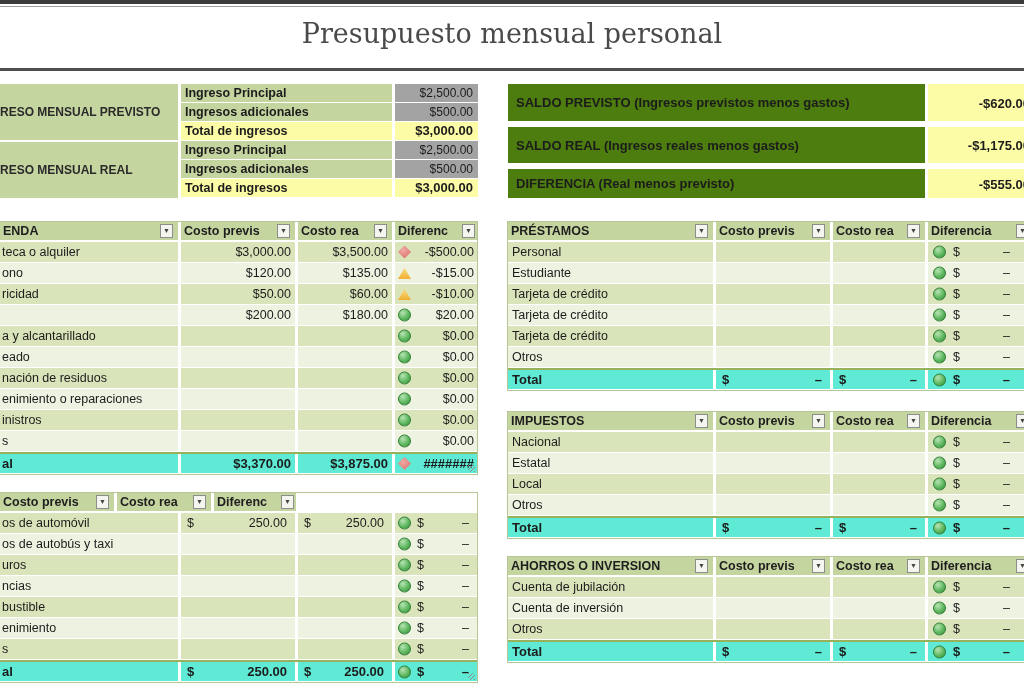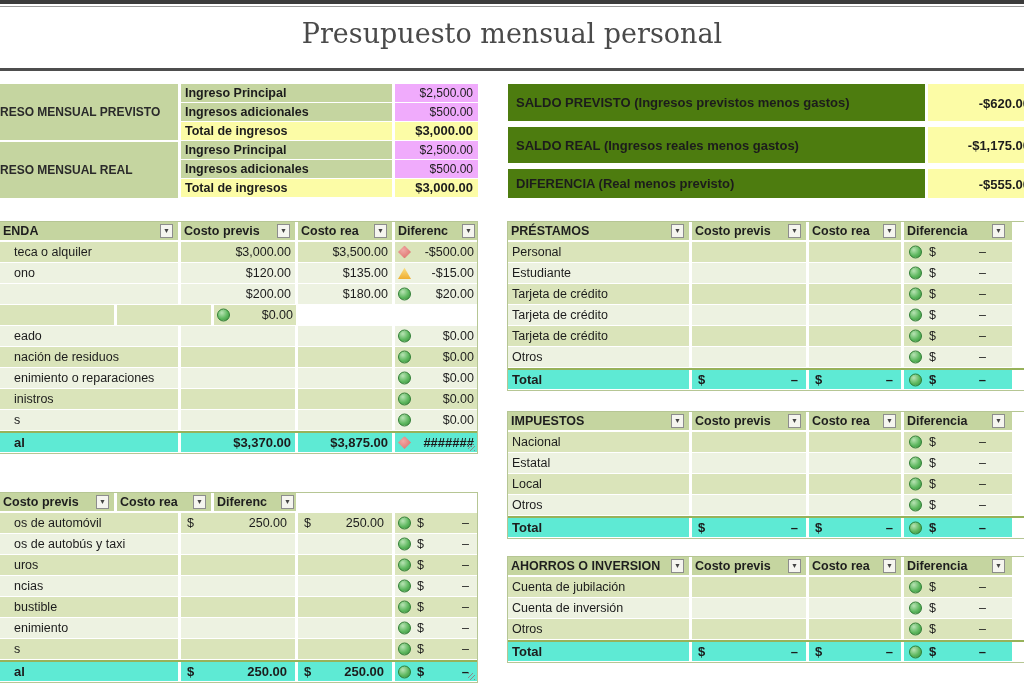--- a/index.html
+++ b/index.html
@@ -21,21 +21,21 @@
   
   #income { left:0; top:84px; width:478px; height:114px; }
   .ilabel { position:absolute; left:0; width:178px; height:56px; background:#c5d5a0;
             display:flex; align-items:center; font-weight:700; font-size:12px;
             color:#2a2a2a; white-space:nowrap; overflow:hidden; }
   #irows  { position:absolute; left:181px; top:0; width:297px; }
   .irow   { display:flex; height:19px; border-bottom:1px solid rgba(255,255,255,.85);justify-content:center; }
   .iname  { width:214px; background:#c5d5a0; border-right:3px solid #fff;
             font-weight:700; font-size:12.5px; line-height:18px; padding-left:4px;
             white-space:nowrap; overflow:hidden; }
-  .ival   { width:83px; background:#f0abfc; position:relative; overflow:hidden; }
+  .ival   { width:83px; background:#a3a3a3; position:relative; overflow:hidden; }
   .ival span { position:absolute; right:5px; line-height:18px; font-size:12px; white-space:nowrap; }
   .irow.itotal .iname, .irow.itotal .ival { background:#fcfca6; }
   .irow.itotal .ival span { font-weight:700; font-size:13px; }
 
   
   #summary { left:508px; top:84px; width:524px; height:114px; }
   .srow   { position:absolute; left:0; display:flex; }
   .slabel { width:420px; background:#4d7c0f; border-right:3px solid #fff;
             display:flex; align-items:center; font-weight:700; font-size:13px;
             padding-left:8px; white-space:nowrap; overflow:hidden; }
@@ -50,26 +50,26 @@
   .total { display:flex; height:22px; border-top:2px solid #97b25a; }
   .cell  { position:relative; overflow:hidden; border-right:3px solid #fff; }
   .c-diff { border-right:none; }
   .thead .cell { background:#c5d5a0; }
   .r0 .cell { background:#dae4ba; }
   .r1 .cell { background:#edf2e1; }
   .total .cell { background:#5eead4; }
 
   .side-left  .c-name{width:181px} .side-left  .c-prev{width:117px}
   .side-left  .c-real{width:97px}  .side-left  .c-diff{width:82px}
-  .side-right .c-name{width:184px} .side-right .c-prev{width:117px}
+  .side-right .c-name{width:208px} .side-right .c-prev{width:117px}
   .side-right .c-real{width:95px}  .side-right .c-diff{width:108px}
 
   .htxt { font-weight:700; font-size:12.5px; line-height:18px; padding-left:3px;
           color:#1e1e1e; white-space:nowrap; display:block; }
-  .ntxt { font-size:12.5px; line-height:20px; padding-left:14px; white-space:nowrap; display:block; }
+  .ntxt { font-size:12.5px; line-height:20px; padding-left:2px; white-space:nowrap; display:block; }
   .side-right .ntxt { padding-left:4px; }
   .total .ntxt { font-weight:700; font-size:13px; }
 
   .val { position:absolute; right:4px; line-height:20px; font-size:12.5px; white-space:nowrap; }
   .cur { position:absolute; left:6px;  line-height:20px; font-size:12.5px; }
   .amt { position:absolute; right:8px; line-height:20px; font-size:12.5px; }
   .c-diff .val { right:3px; }
   .c-diff .cur { left:22px; }
   .c-diff .amt { right:8px; }
   .side-right .c-diff .cur { left:25px; }
@@ -225,36 +225,54 @@
           <span class="val">$120.00</span>
         </div>
         <div class="cell c-real">
           <span class="val">$135.00</span>
         </div>
         <div class="cell c-diff">
           <span class="icon i-yellow"></span>
           <span class="val">-$15.00</span>
         </div>
       </div>
+      <div class="trow r0">
+        <div class="cell c-name">
+          <span class="ntxt">ricidad</span>
+        </div>
+        <div class="cell c-prev">
+          <span class="val">$50.00</span>
+        </div>
+        <div class="cell c-real">
+          <span class="val">$60.00</span>
+        </div>
+        <div class="cell c-diff">
+          <span class="icon i-yellow"></span>
+          <span class="val">-$10.00</span>
+        </div>
+      </div>
       <div class="trow r1">
         <div class="cell c-name">
           <span class="ntxt"></span>
         </div>
         <div class="cell c-prev">
           <span class="val">$200.00</span>
         </div>
         <div class="cell c-real">
           <span class="val">$180.00</span>
         </div>
         <div class="cell c-diff">
           <span class="icon i-green"></span>
           <span class="val">$20.00</span>
         </div>
       </div>
       <div class="trow r0">
+        <div class="cell c-name">
+          <span class="ntxt">a y alcantarillado</span>
+        </div>
         <div class="cell c-prev"></div>
         <div class="cell c-real"></div>
         <div class="cell c-diff">
           <span class="icon i-green"></span>
           <span class="val">$0.00</span>
         </div>
       </div>
       <div class="trow r1">
         <div class="cell c-name">
           <span class="ntxt">eado</span>

